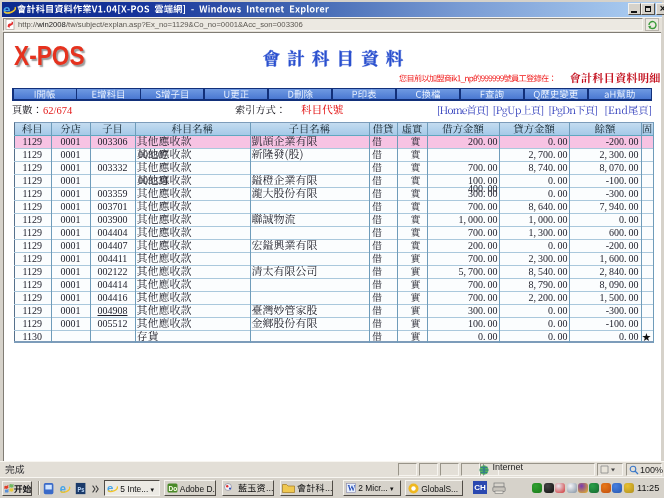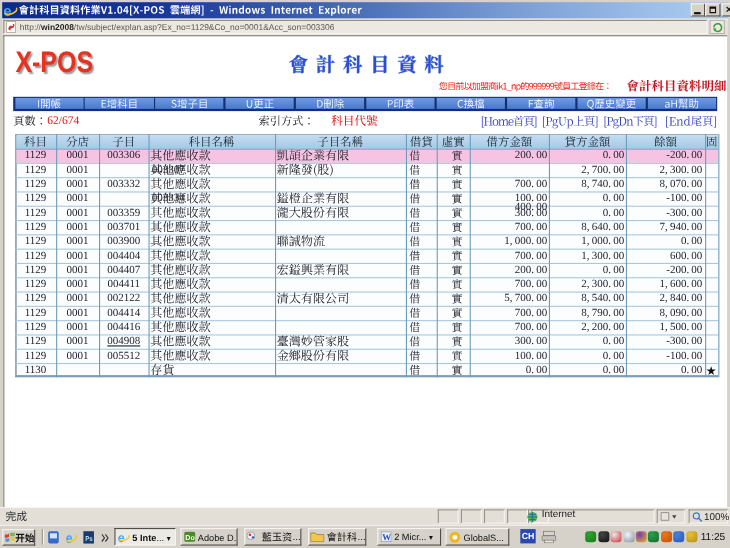--- a/index.html
+++ b/index.html
@@ -1,15 +1,15 @@
 <!DOCTYPE html>
 <html><head><meta charset="utf-8"><style>
 *{margin:0;padding:0;box-sizing:border-box}
 html,body{width:664px;height:498px;overflow:hidden;background:#d6d2ca;font-family:"Liberation Sans",sans-serif}
-b{font-weight:bold}
+b{font-weight:normal}
 </style></head><body>
 <div style="position:relative;width:664px;height:498px">
 <div style="position:absolute;left:0;top:0;width:664px;height:477px;background:#d6d2ca;"></div>
     <div style="position:absolute;left:2px;top:2px;width:660px;height:14.5px;background:linear-gradient(90deg,#0d2b8e 0%,#16339a 20%,#4166b2 45%,#7a9cd4 70%,#a6c8ee 95%);"></div>
     <svg style="position:absolute;left:3px;top:2.5px" width="13" height="13" viewBox="0 0 13 13">
 <text x="0" y="11.2" font-family="Liberation Sans" font-weight="bold" font-size="13.5" fill="#46a4e8">e</text>
 <path d="M1.2 8.8 A5.4 2.8 -15 1 0 11.8 4.2" stroke="#f2c428" stroke-width="1.5" fill="none"></path>
 </svg>
     <div style="position:absolute;left:627.5px;top:3px;width:13.5px;height:11.5px;background:#d6d2ca;border:1px solid;border-color:#f4f2ee #55504a #55504a #f4f2ee;font:bold 9px 'Liberation Sans',sans-serif;text-align:center;line-height:10px;color:#111;"><span style="display:inline-block;width:6px;height:2px;background:#111;margin-top:6.5px"></span></div>
     <div style="position:absolute;left:641px;top:3px;width:13.5px;height:11.5px;background:#d6d2ca;border:1px solid;border-color:#f4f2ee #55504a #55504a #f4f2ee;font:bold 9px 'Liberation Sans',sans-serif;text-align:center;line-height:10px;color:#111;"><span style="display:inline-block;width:6.5px;height:6px;border:1px solid #111;border-top:2px solid #111;margin-top:1.5px"></span></div>

